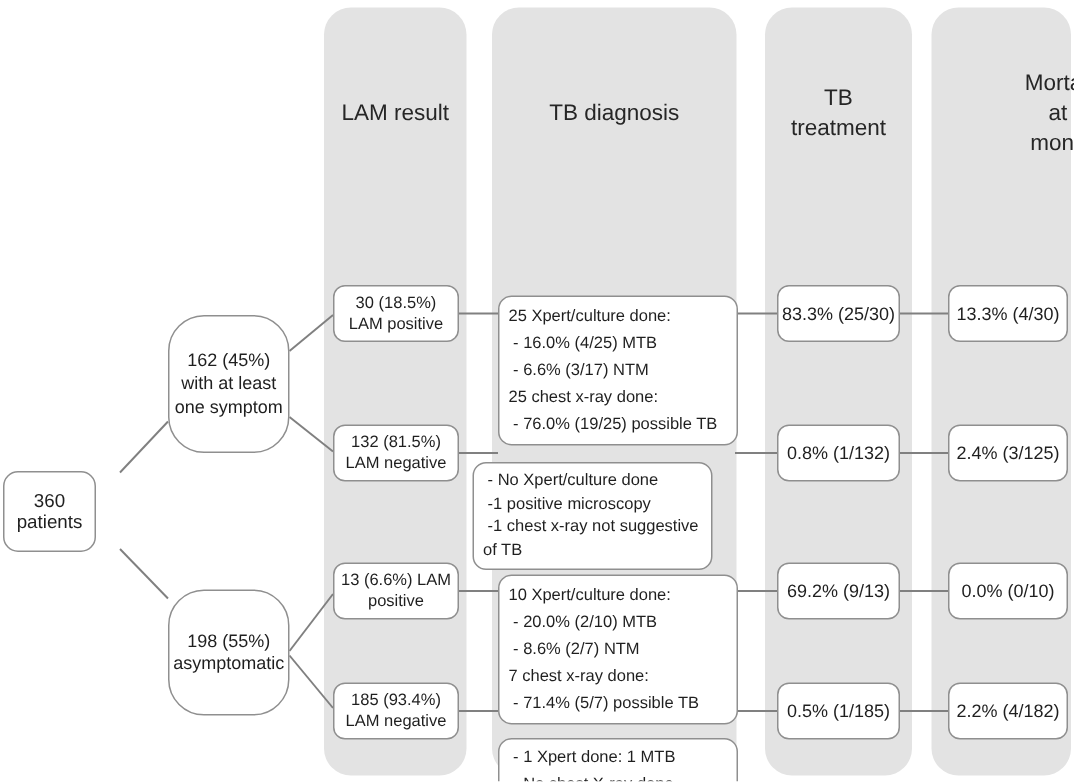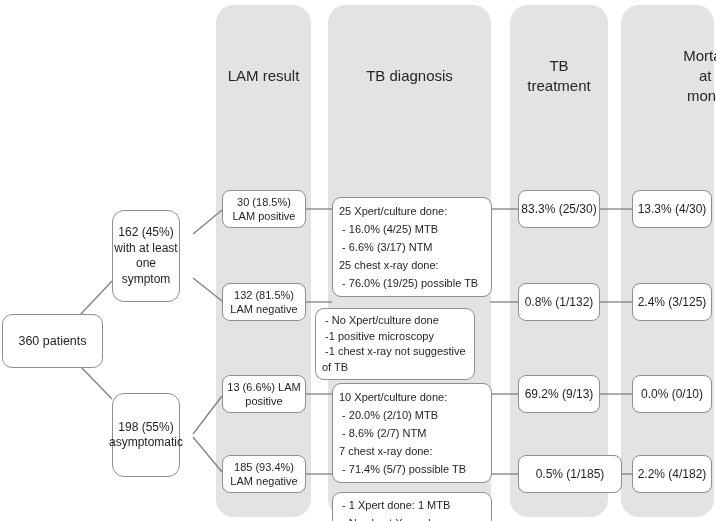--- a/index.html
+++ b/index.html
@@ -15,22 +15,22 @@
     position:absolute; text-align:center; white-space:pre-line;
     font-size:15px; line-height:20px; color:#262626;
   }
   .box {
     position:absolute; background:#ffffff; border:1.4px solid #8f8f8f;
     box-sizing:border-box; display:flex; align-items:center; justify-content:center;
     text-align:center; white-space:pre-line;
   }
   .node   { border-radius:8px;  font-size:11px;  line-height:14.5px; width:84px; height:38px; }
   .stat   { border-radius:8px;  font-size:12px;  }
-  .grp    { border-radius:12px; font-size:12px;  line-height:15.5px; width:68px; }
-  .root   { border-radius:10px; font-size:12.5px; width:101px; height:54px; }
+  .grp    { border-radius:24px; font-size:12px;  line-height:15.5px; width:81px; }
+  .root   { border-radius:10px; font-size:12.5px; width:62px; height:54px; }
   .diag {
     position:absolute; background:#ffffff; border:1.4px solid #8f8f8f;
     border-radius:9px; box-sizing:border-box; width:160px;
     font-size:11px; text-align:left; white-space:pre-wrap; padding:4px 6px;margin-top:40px;
   }
   .diag.l5 { line-height:18px;   }
   .diag.l4 { line-height:15.5px; }
   .diag.l2 { line-height:17.5px; }
   svg.wires { position:absolute; left:0; top:0; }
   svg.wires line { stroke:#808080; stroke-width:1.3; }
@@ -115,16 +115,16 @@
  - 8.6% (2/7) NTM
 7 chest x-ray done:
  - 71.4% (5/7) possible TB</div>
   <div class="box stat" style="left:518px; top:375px; width:82px; height:38px;text-align:right;">69.2% (9/13)</div>
   <div class="box stat" style="left:632px; top:375px; width:80px; height:38px;">0.0% (0/10)</div>
 
   <div class="box node" style="left:222px; top:455px;">185 (93.4%)
 LAM negative</div>
   <div class="diag l2" style="left:332px; top:452px;"> - 1 Xpert done: 1 MTB
  - No chest X-ray done</div>
-  <div class="box stat" style="left:518px; top:455px; width:104px; height:38px;">0.5% (1/185)</div>
+  <div class="box stat" style="left:518px; top:455px; width:82px; height:38px;">0.5% (1/185)</div>
   <div class="box stat" style="left:632px; top:455px; width:80px; height:38px;">2.2% (4/182)</div>
 
 </div>
 
 </body></html>

